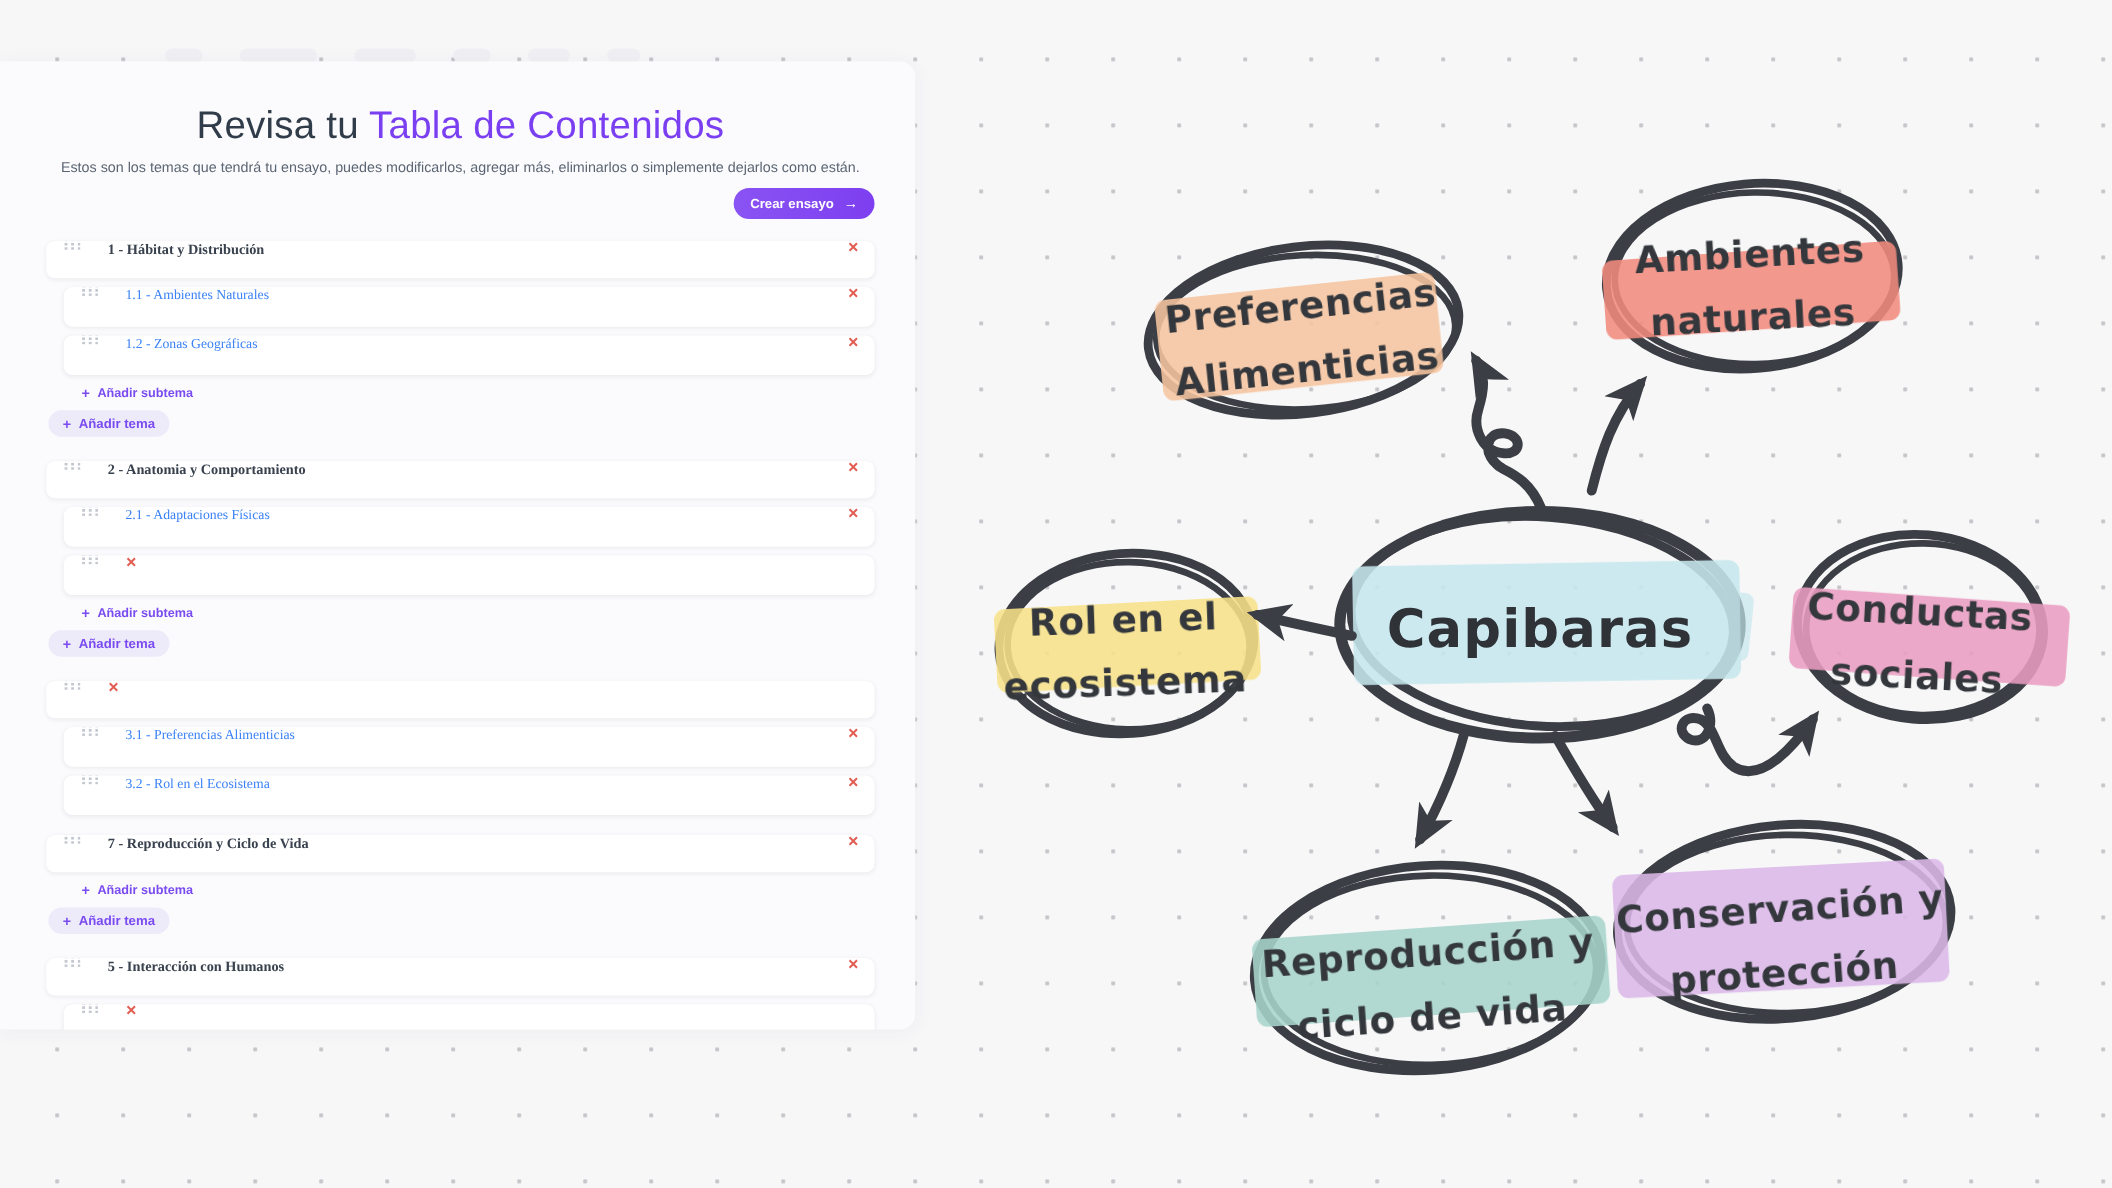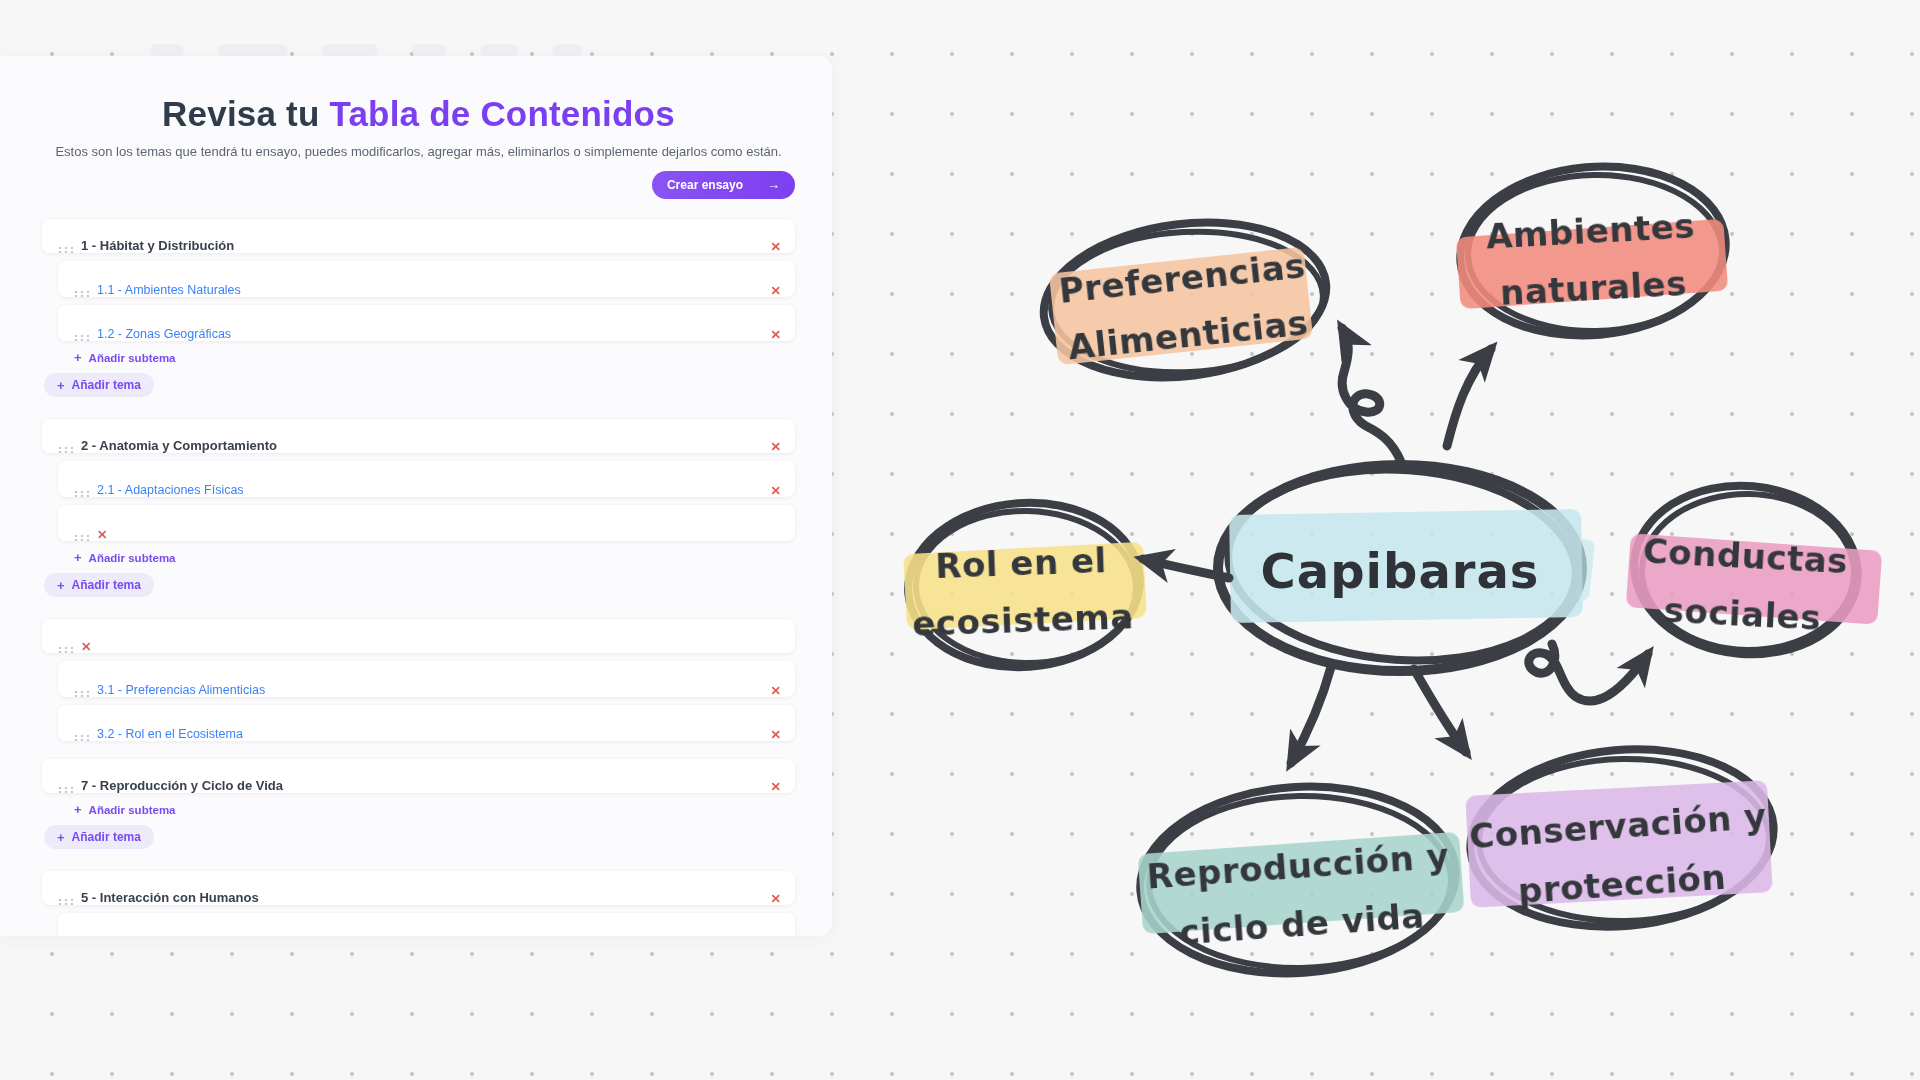--- a/index.html
+++ b/index.html
@@ -11,36 +11,36 @@
 
   
   .ghost-row{position:absolute;top:44px;left:150px;display:flex;gap:34px;z-index:1;}
   .ghost-row i{display:block;height:13px;border-radius:7px;background:#f0f0f4;}
 
   
   .toc-panel{position:absolute;left:0;top:56px;width:832px;height:880px;z-index:2;
     background:#fbfbfd;border-radius:0 14px 14px 0;
     box-shadow:0 2px 18px rgba(60,60,90,.05);overflow:hidden;}
   .toc-inner{padding:38px 37px 0 42px;}
-  .page-title{margin:0;text-align:center;font-size:35px;font-weight:700;
+  .page-title{margin:0;text-align:center;font-size:35px;font-weight:400;
     letter-spacing:.2px;color:#303c49;}
   .page-title .hl{color:#7b3ff2;}
   .subtitle{margin:10px 0 0 0;text-align:center;font-size:13px;color:#5b6573;}
   .btn-row{display:flex;justify-content:flex-end;margin-top:12px;}
-  .create-btn{display:flex;align-items:flex-start;gap:24px;border:none;cursor:pointer;
+  .create-btn{display:flex;align-items:flex-start;gap:9px;border:none;cursor:pointer;
     background:linear-gradient(90deg,#8a53f3,#7d3ff0);color:#fff;
     font-family:inherit;font-size:12px;font-weight:600;
     padding:7px 15px;border-radius:15px;}
   .create-btn .arrow{font-size:13px;line-height:1;}
 
   .sections{margin-top:20px;}
   .topic-group{margin-bottom:22px;}
   .topic-group.no-links{margin-bottom:18px;}
-  .card{display:flex;align-items:flex-end;gap:8px;background:#ffffff;
-    border-radius:8px;box-shadow:0 1px 4px rgba(45,45,75,.08);padding:0 14px;}
+  .card{display:flex;align-items:flex-start;gap:25px;background:#ffffff;
+    border-radius:8px;box-shadow:0 1px 4px rgba(45,45,75,.08);padding:0 14px;font-family:Liberation Serif, serif;}
   .topic-card{height:34px;}
   .sub-card{height:36px;margin:8px 0 0 16px;}
   .topic-label{font-size:13px;font-weight:700;color:#38414d;flex:1;}
   .sub-label{font-size:12.5px;color:#3b82f6;flex:1;}
   .handle{width:17px;height:8px;flex:none;
     background-image:radial-gradient(circle,#c3c7cf 1.2px,transparent 1.6px);
     background-size:6px 4px;background-position:1px 1px;cursor:grab;}
   .del{border:none;background:none;cursor:pointer;color:#e25c52;
     font-size:12.5px;font-weight:700;padding:0;line-height:1;font-family:inherit;}
   .add-sub{display:flex;align-items:center;gap:7px;border:none;background:none;cursor:pointer;

